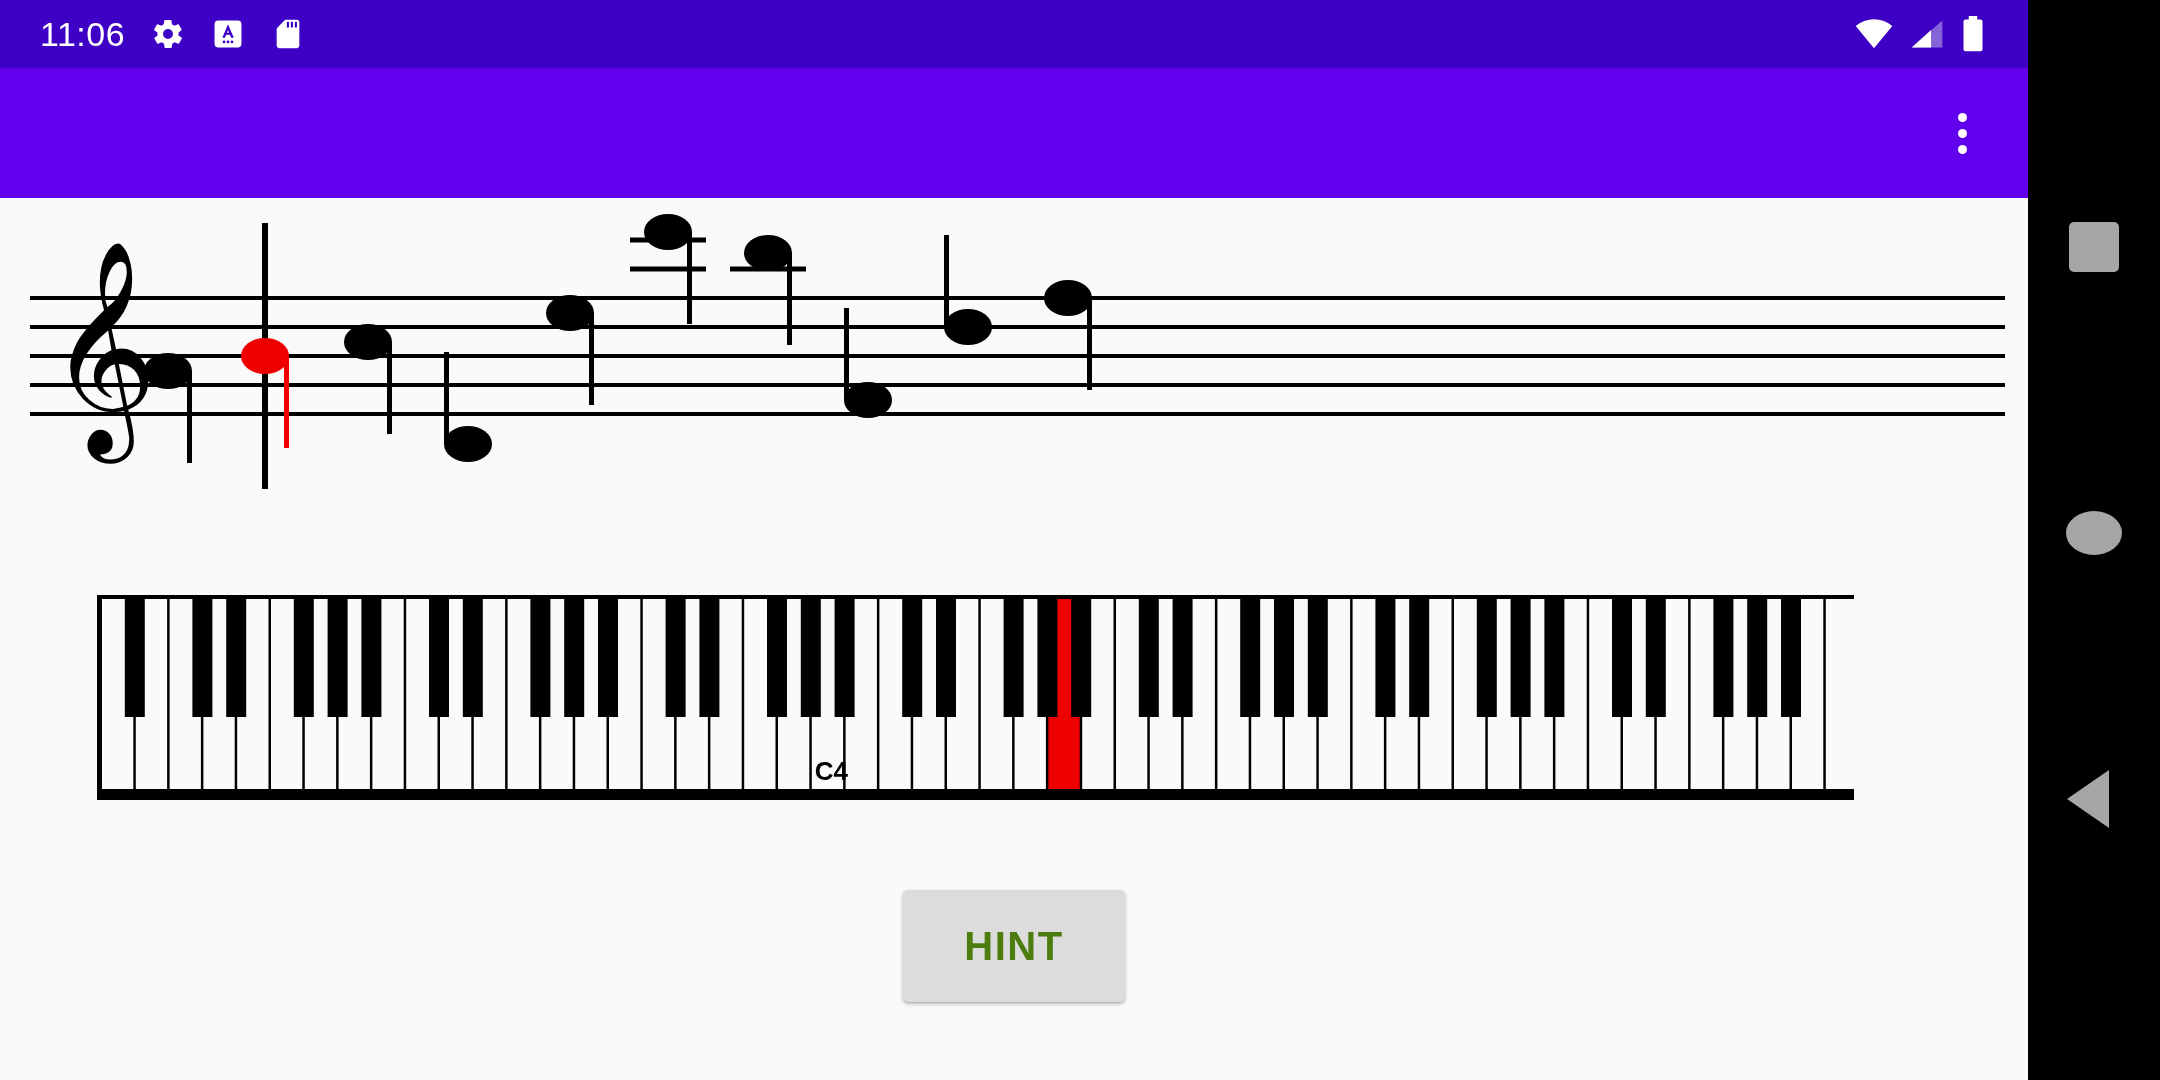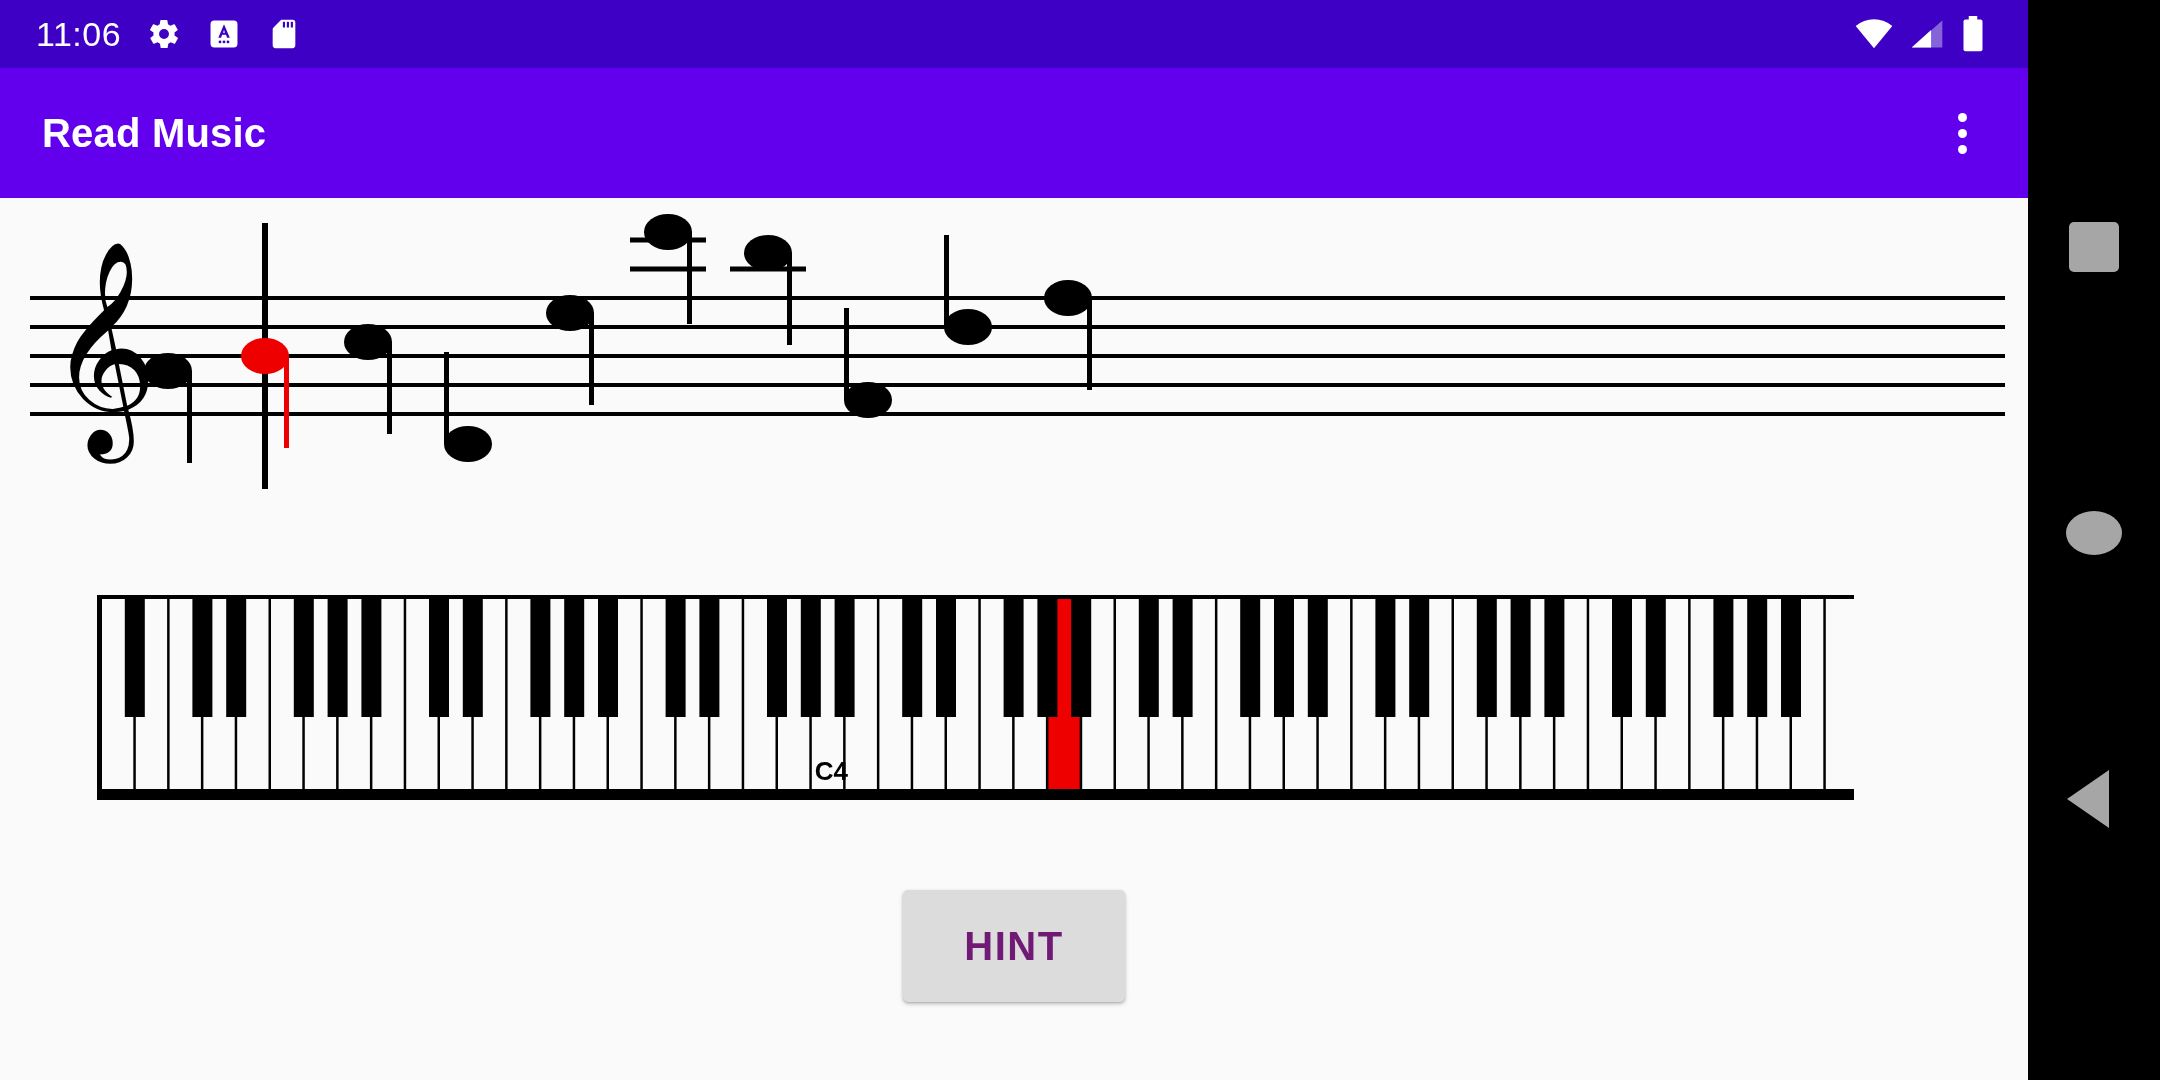--- a/index.html
+++ b/index.html
@@ -15,21 +15,21 @@
   #device{position:absolute;inset:0;display:flex;}
   #app{position:relative;width:2028px;height:1080px;background:#fafafa;overflow:hidden;}
   #navbar{position:relative;width:132px;height:1080px;background:#000;}
 
   
   #statusbar{
     position:absolute;left:0;top:0;width:2028px;height:68px;
     background:#3d00c4;
     display:flex;align-items:center;
   }
-  #status-left{display:flex;align-items:center;gap:26px;margin-left:36px;}
+  #status-left{display:flex;align-items:center;gap:26px;padding-left:40px;}
   #clock{color:#fff;font-size:34px;font-weight:400;letter-spacing:.5px;line-height:1;}
   .sicon{display:inline-flex;align-items:center;justify-content:center;}
   #status-right{margin-left:auto;display:flex;align-items:center;gap:14px;padding-right:42px;}
 
   
   #appbar{
     position:absolute;left:0;top:68px;width:2028px;height:130px;
     background:#6200ee;
     display:flex;align-items:center;
   }
@@ -121,21 +121,20 @@
         <span class="sicon">
           <svg width="26" height="36" viewBox="0 0 14 22">
             <rect x="4.4" y="0" width="5.2" height="2.6" fill="#fff"></rect>
             <rect x="1.2" y="2.2" width="11.6" height="19.3" rx="1.2" fill="#fff"></rect>
           </svg>
         </span>
       </div>
     </div>
 
     <div id="appbar" style="background: rgb(98, 0, 238);">
-      <div id="appbar-title" style="color: rgb(255, 255, 255);">Read Music</div>
       <div id="overflow-btn">
         <span></span>
         <span></span>
         <span></span>
       </div>
     </div>
 
     <div id="content">
 
       <div id="staff-wrap">
@@ -295,21 +294,21 @@
               <rect x="1616.3999999999999" y="4" width="20" height="118" fill="#000000"></rect>
               <rect x="1650.1999999999998" y="4" width="20" height="118" fill="#000000"></rect>
               <rect x="1683.9999999999998" y="4" width="20" height="118" fill="#000000"></rect>
             </g>
           <g id="key-labels">
               <text x="717.8" y="185" font-family="'Liberation Sans', sans-serif" font-size="26" font-weight="bold" fill="#000">C4</text>
             </g>
         </svg>
       </div>
 
-      <button id="hint-btn" style="background: rgb(220, 220, 220); color: #701a75;">HINT</button>
+      <button id="hint-btn" style="background: rgb(220, 220, 220); color: #4d7c0f;">HINT</button>
 
     </div>
   </div>
 
   <div id="navbar" style="background: rgb(0, 0, 0);">
     <div id="nav-recents" style="background: rgb(166, 166, 166);"></div>
     <div id="nav-home" style="background: rgb(166, 166, 166);"></div>
     <div id="nav-back" style="border-right-color: rgb(166, 166, 166);"></div>
   </div>
 

